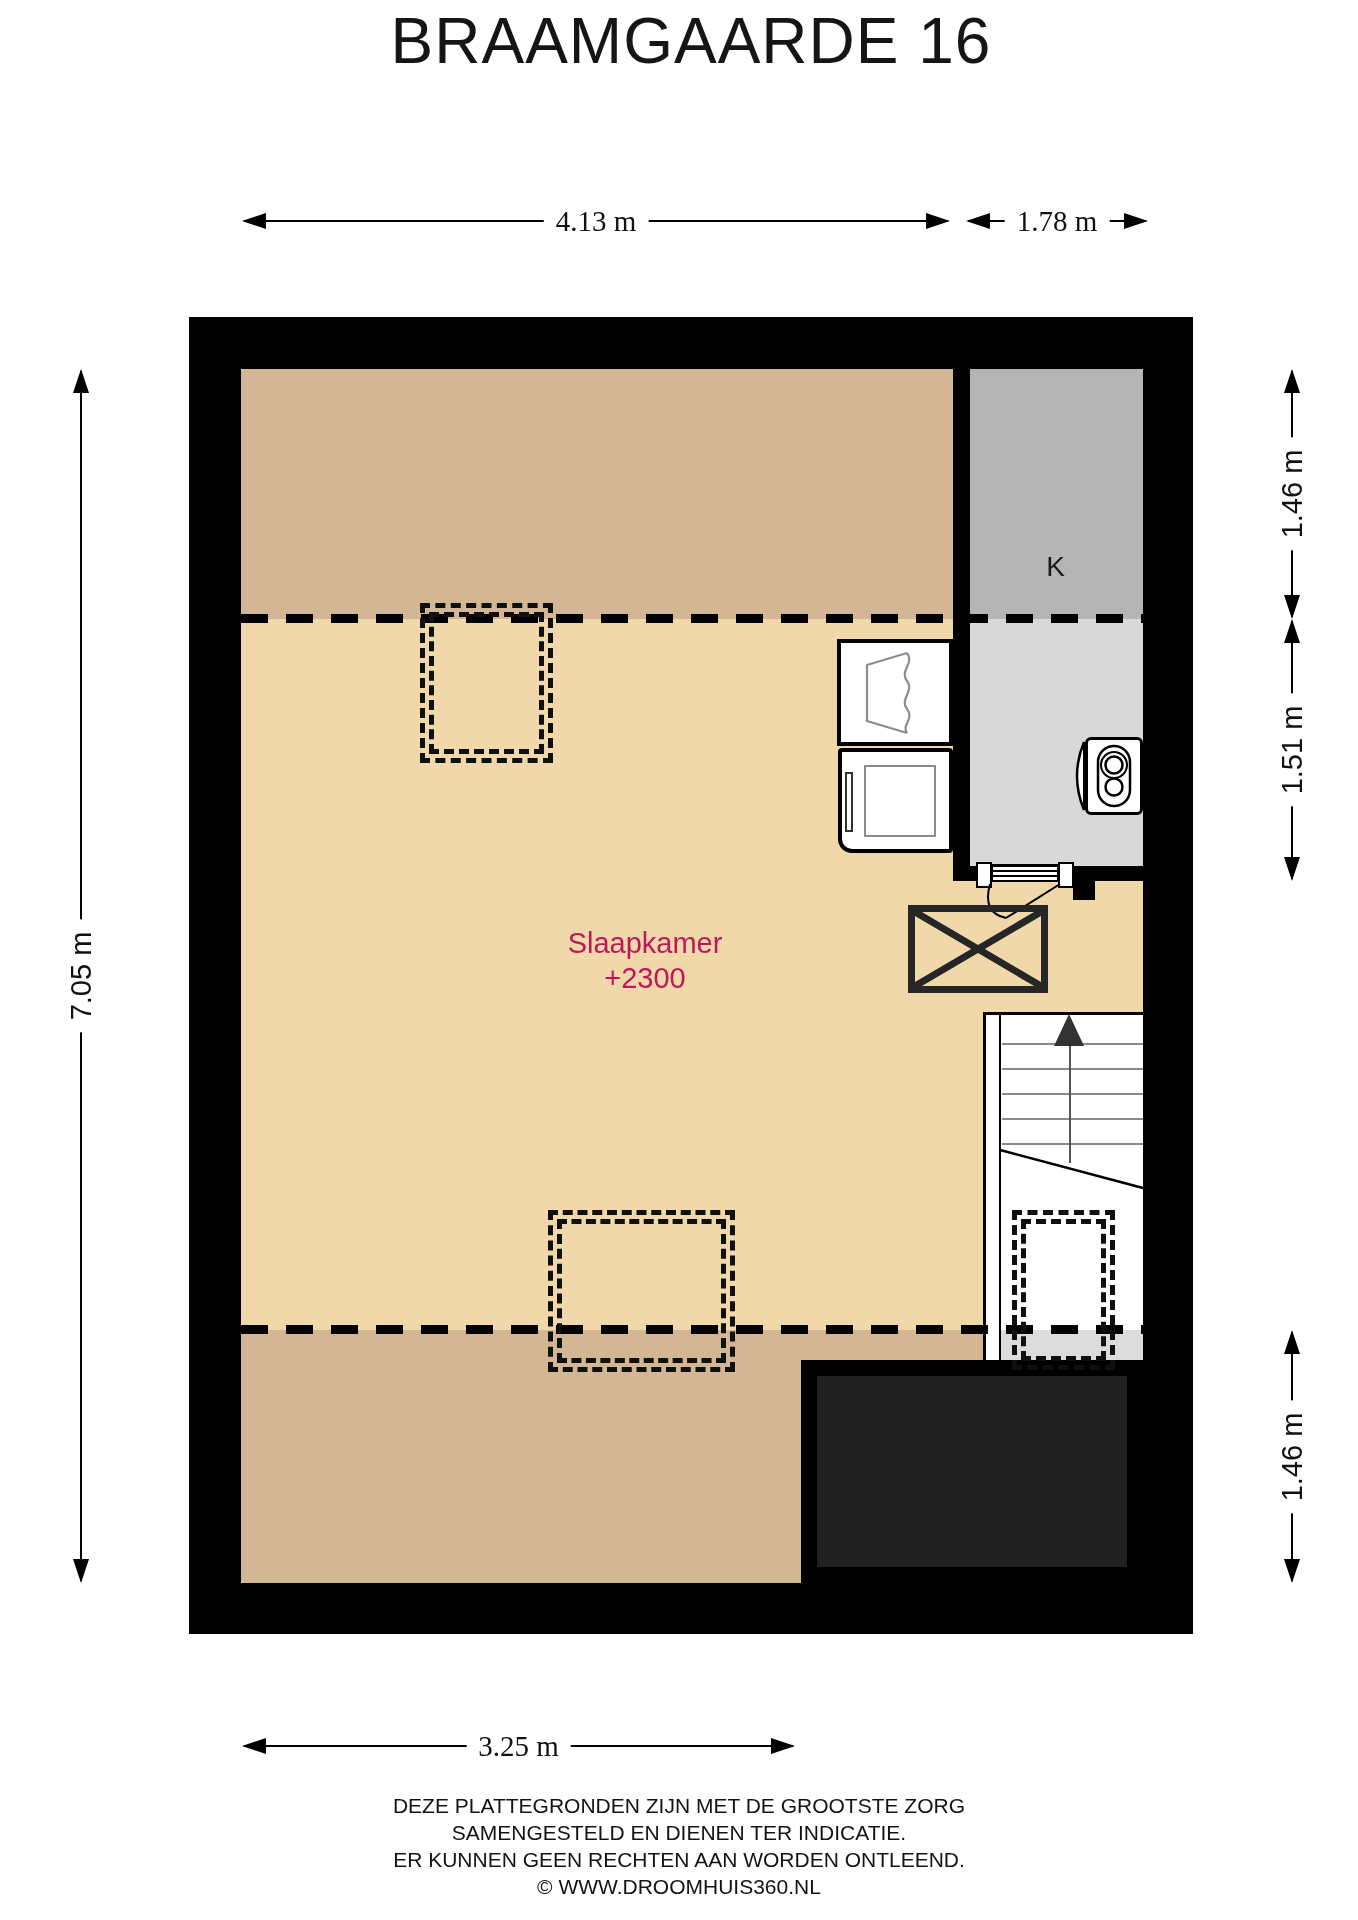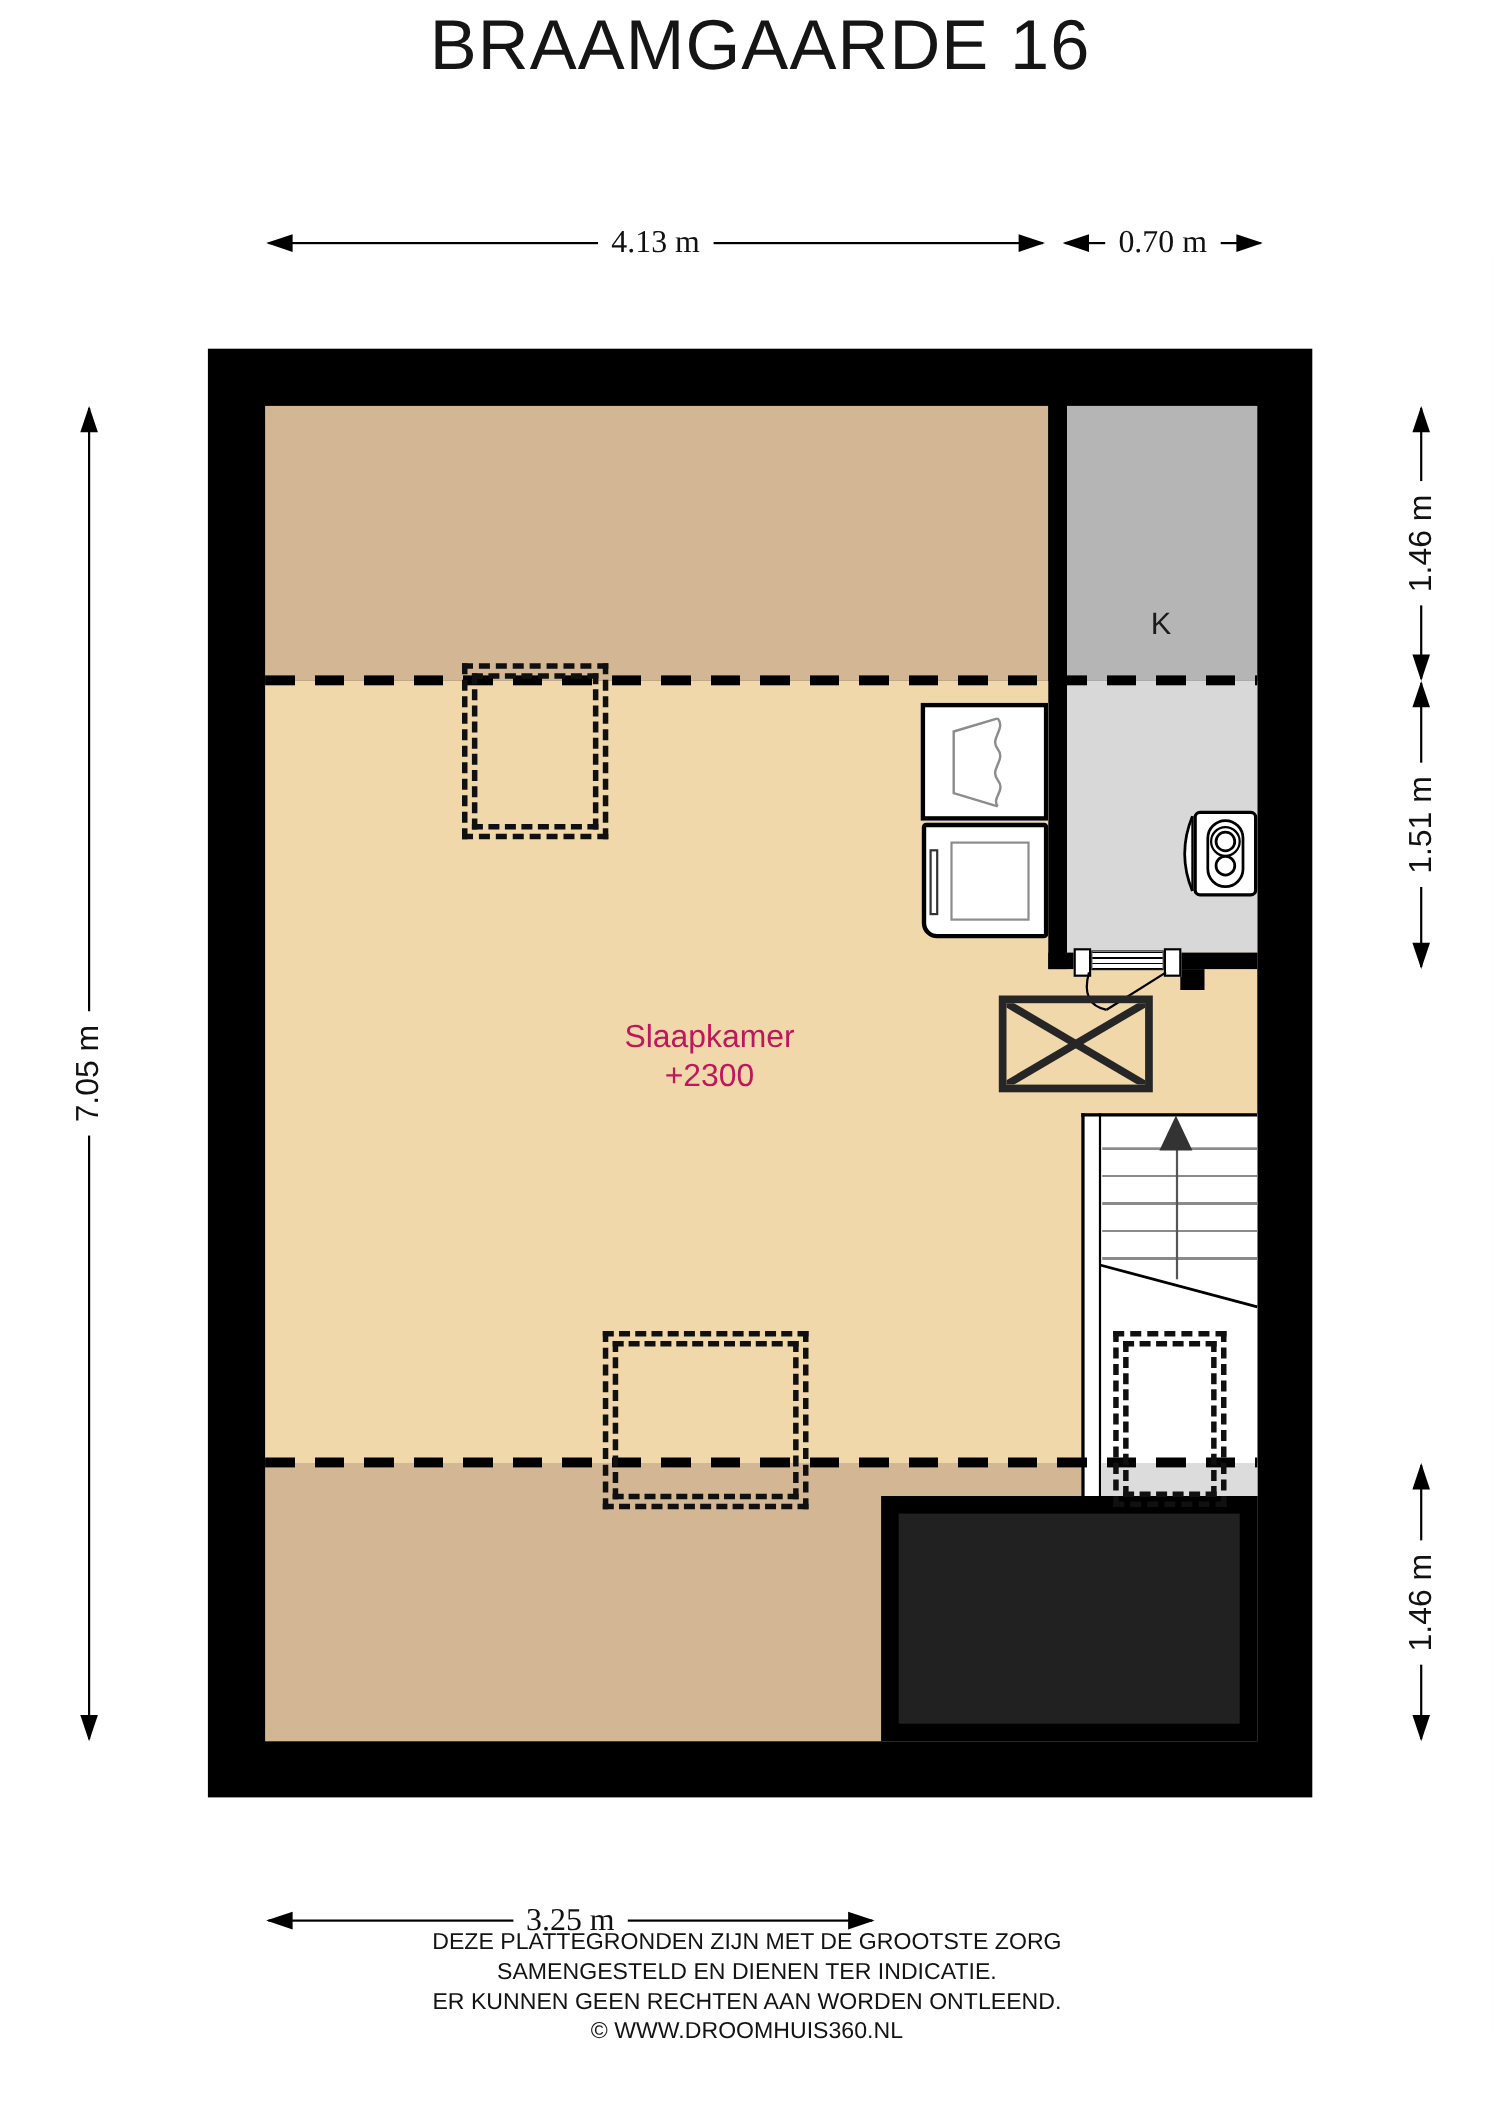--- a/index.html
+++ b/index.html
@@ -22,42 +22,42 @@
   .ah.e{top:50%;margin-top:-8px;right:0;border-top:8px solid transparent;border-bottom:8px solid transparent;border-left:24px solid #000;}
   .ah.n{left:50%;margin-left:-8px;top:0;border-left:8px solid transparent;border-right:8px solid transparent;border-bottom:24px solid #000;}
   .ah.s{left:50%;margin-left:-8px;bottom:0;border-left:8px solid transparent;border-right:8px solid transparent;border-top:24px solid #000;}
   
   .roofline{position:absolute;height:9px;background:repeating-linear-gradient(90deg,#000 0 27px,transparent 27px 45px);}
   .skylight{position:absolute;border:5px dashed #101010;outline:5px dashed #101010;outline-offset:-14px;}
   .furn{position:absolute;background:#fff;border:4px solid #000;}
   
   #bedroom-label{left:445px;top:926px;width:400px;text-align:center;font-size:29px;line-height:35px;color:#be185d;}
   #k-label{left:1008px;top:551px;width:95px;text-align:center;font-size:28px;color:#1a1a1a;}
-  #footer{left:0;top:1752px;width:1358px;text-align:center;font-size:21px;line-height:27px;color:#131313;}
+  #footer{left:0;top:1792px;width:1358px;text-align:center;font-size:21px;line-height:27px;color:#131313;}
 </style>
 </head>
 <body>
 
 <div id="page">
 
   <div class="abs" id="title">
     <div>BRAAMGAARDE 16</div>
   </div>
 
   <div class="dim-h" style="left:242px;top:204px;width:708px;height:34px;">
     <div class="dline"></div>
     <div class="ah w"></div>
     <div class="ah e"></div>
     <span class="dlabel">4.13 m</span>
   </div>
   <div class="dim-h" style="left:966px;top:204px;width:182px;height:34px;">
     <div class="dline"></div>
     <div class="ah w"></div>
     <div class="ah e"></div>
-    <span class="dlabel">0.70 m</span>
+    <span class="dlabel">1.78 m</span>
   </div>
 
   <div class="dim-v" style="left:64px;top:369px;width:34px;height:1214px;">
     <div class="dline"></div>
     <div class="ah n"></div>
     <div class="ah s"></div>
     <span class="dlabel">7.05 m</span>
   </div>
 
   <div class="dim-v" style="left:1275px;top:369px;width:34px;height:250px;">

